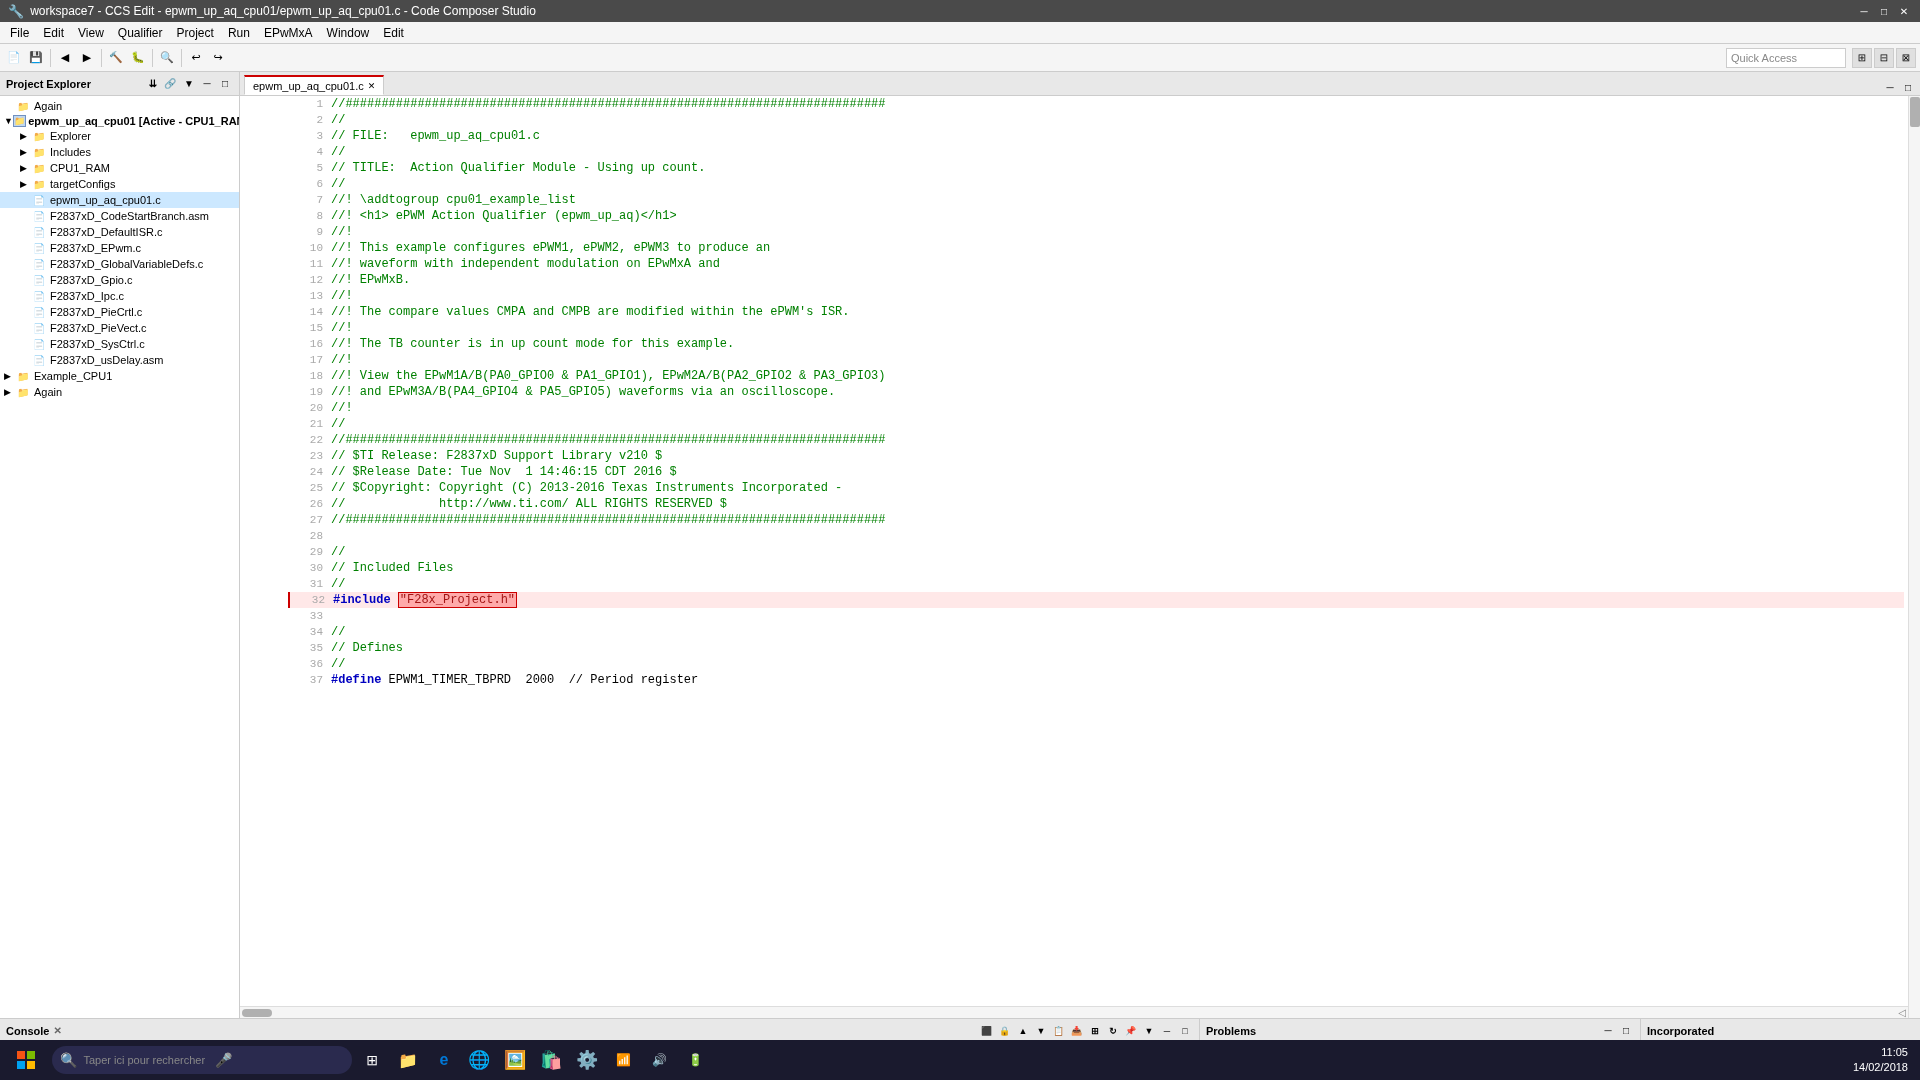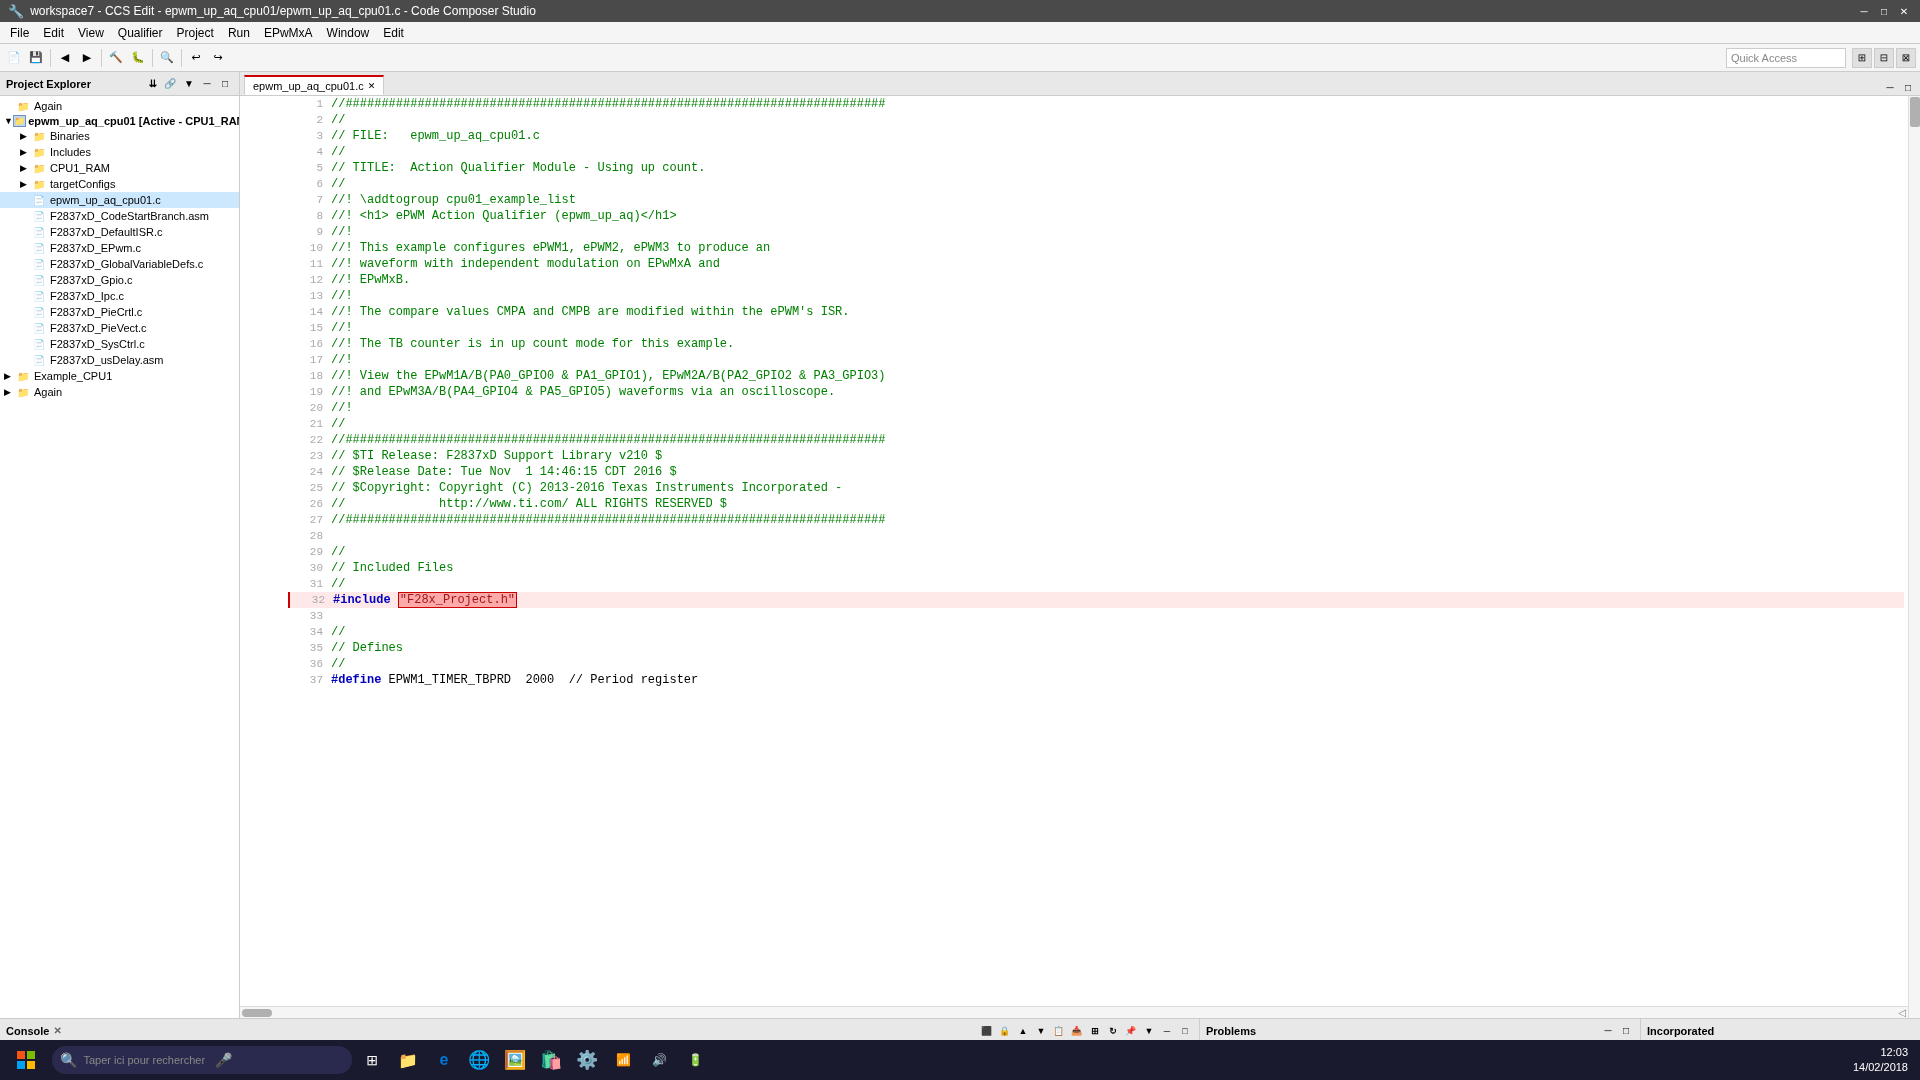--- a/index.html
+++ b/index.html
@@ -161,21 +161,21 @@
         <div class="tree-item">
           <span class="tree-indent" style="padding-left: 0px;"></span>
           <span class="tree-arrow">▼</span>
           <span class="tree-icon" style="background: rgb(192, 216, 240); border: 1px solid rgb(112, 144, 192); width: 14px; height: 12px; font-size: 9px;">📁</span>
           <span class="tree-label" style="font-weight: bold;">epwm_up_aq_cpu01 [Active - CPU1_RAM]</span>
         </div>
         <div class="tree-item">
           <span class="tree-indent" style="padding-left: 16px;"></span>
           <span class="tree-arrow">▶</span>
           <span class="tree-icon" style="color: rgb(232, 192, 0);">📁</span>
-          <span class="tree-label">Binaries</span>
+          <span class="tree-label">Explorer</span>
         </div>
         <div class="tree-item">
           <span class="tree-indent" style="padding-left: 16px;"></span>
           <span class="tree-arrow">▶</span>
           <span class="tree-icon" style="color: rgb(232, 192, 0);">📁</span>
           <span class="tree-label">Includes</span>
         </div>
         <div class="tree-item">
           <span class="tree-indent" style="padding-left: 16px;"></span>
           <span class="tree-arrow">▶</span>
@@ -379,16 +379,16 @@
   <div class="taskbar-icon">🖼️</div>
   <div class="taskbar-icon">🛍️</div>
   <div class="taskbar-icon">⚙️</div>
 
   <div id="taskbar-systray">
     <div class="taskbar-icon" style="font-size:12px;">📶</div>
     <div class="taskbar-icon" style="font-size:12px;">🔊</div>
     <div class="taskbar-icon" style="font-size:12px;">🔋</div>
   </div>
   <div id="taskbar-clock">
-    <div>12:03</div>
+    <div>11:05</div>
     <div>14/02/2018</div>
   </div>
 </div>
 
 </body></html>

